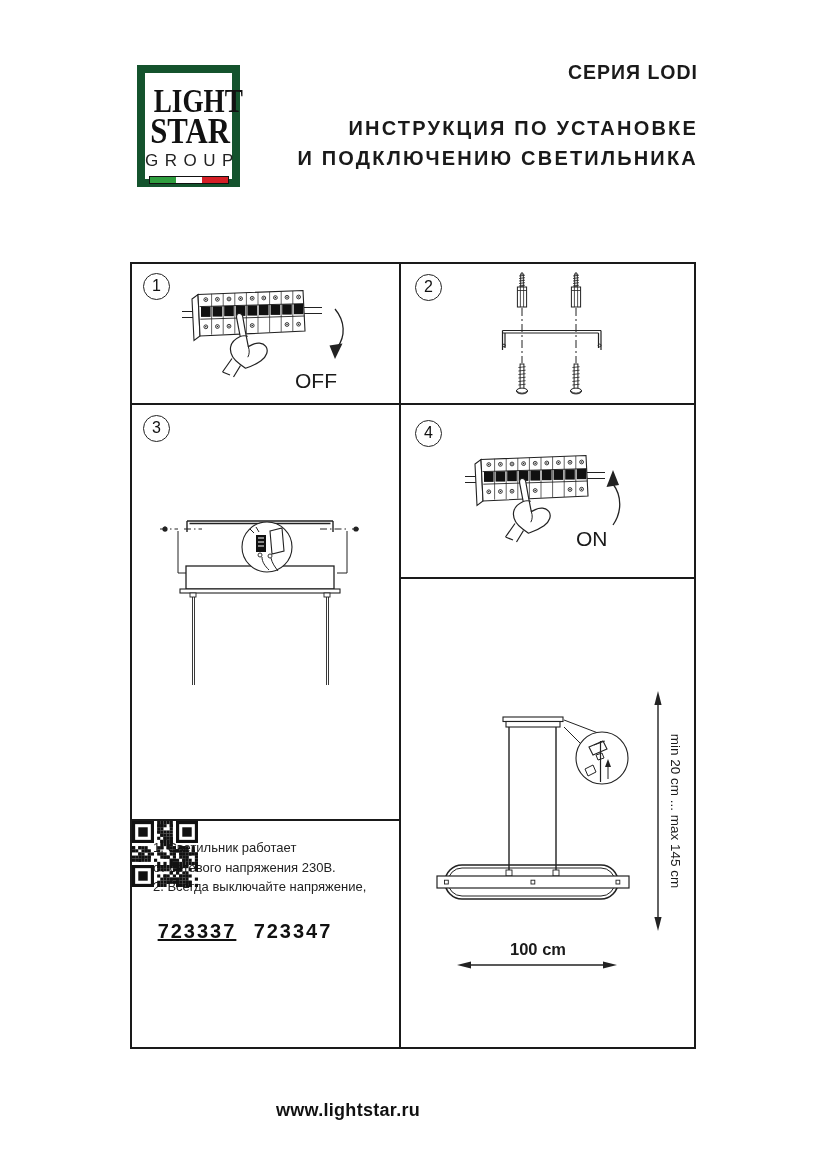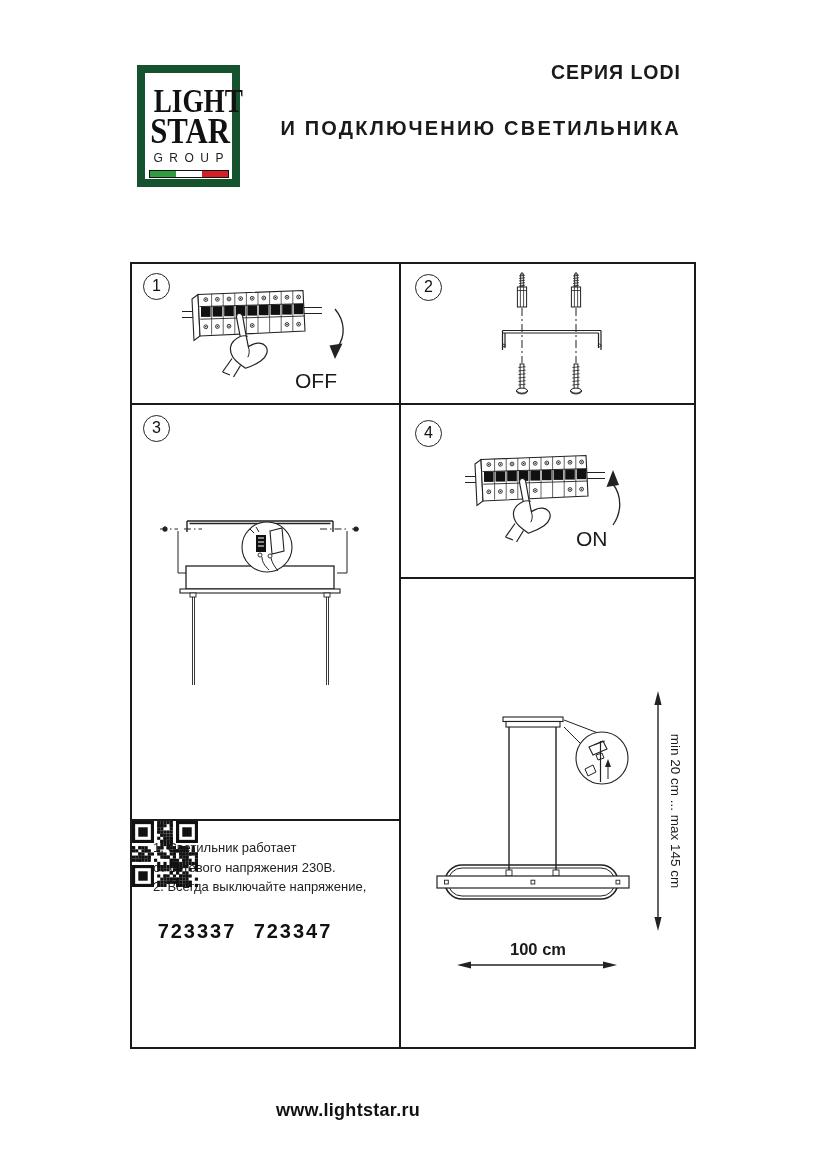--- a/index.html
+++ b/index.html
@@ -3,26 +3,26 @@
 <meta charset="utf-8">
 <style>
   html,body{margin:0;padding:0;background:#fff;}
   body{width:826px;height:1169px;position:relative;font-family:"Liberation Sans",sans-serif;color:#1a1a1a;overflow:hidden;}
 
   
   .logo{position:absolute;left:137px;top:65px;width:103px;height:122px;border:8px solid #14532d;box-sizing:border-box;text-align:center;}
   .logo-word{font-family:"Liberation Serif",serif;font-weight:700;color:#111;line-height:0.92;}
   .logo-light{font-size:34px;margin-top:12px;transform:scaleX(0.8);}
   .logo-star{font-size:35px;transform:scaleX(0.88);}
-  .logo-group{font-size:12px;letter-spacing:6.5px;margin-right:-6.5px;margin-top:3px;color:#222;}
+  .logo-group{font-size:17px;letter-spacing:6.5px;margin-right:-6.5px;margin-top:3px;color:#222;}
   .logo-flag{width:80px;height:8px;margin:5px auto 0;border:1.4px solid #111;box-sizing:border-box;display:flex;}
   .logo-flag div{flex:1;height:100%;}
 
   
-  .hdr{position:absolute;top:57px;right:145px;text-align:right;font-weight:700;}
+  .hdr{position:absolute;top:57px;right:128px;text-align:right;font-weight:700;}
   .hdr-line{font-size:19.5px;line-height:30px;letter-spacing:1px;}
   .hdr-gap{height:26px;}
   .hdr-title{font-size:20px;line-height:30px;letter-spacing:2.2px;}
 
   
   .sheet{position:absolute;left:130px;top:262px;width:566px;height:787px;border:2px solid #1a1a1a;box-sizing:border-box;}
   .cell{position:absolute;box-sizing:border-box;background:#fff;}
   .c1{left:0;top:0;width:269px;height:141px;border-right:2px solid #1a1a1a;border-bottom:2px solid #1a1a1a;}
   .c2{left:269px;top:0;width:293px;height:141px;border-bottom:2px solid #1a1a1a;}
   .c3{left:0;top:141px;width:269px;height:416px;border-right:2px solid #1a1a1a;border-bottom:2px solid #1a1a1a;}
@@ -31,21 +31,21 @@
   .c6{left:269px;top:315px;width:293px;height:468px;}
   .cell svg{position:absolute;left:0;top:0;}
 
   .badge{position:absolute;width:27px;height:27px;border:1.6px solid #222;border-radius:50%;box-sizing:border-box;
          font-size:16px;line-height:24px;text-align:center;color:#111;background:#fff;z-index:3;}
 
   
   .notes-text{position:absolute;left:21px;top:17px;font-size:13px;line-height:19.5px;color:#222;}
   .art-row{position:absolute;left:0;top:99px;width:100%;}
   .art{position:absolute;top:0;width:130px;text-align:center;font-size:20px;font-weight:700;letter-spacing:2px;color:#111;}
-  .art-l{left:0;} .art-r{left:96px;}
+  .art-l{left:0;text-decoration:underline;} .art-r{left:96px;}
   .qr{position:absolute;top:134px;width:66px;height:66px;}
   .qr-l{left:27px;} .qr-r{left:136px;}
 
   
   .footer{position:absolute;left:0;top:1100px;width:696px;text-align:center;font-size:18px;font-weight:700;letter-spacing:0.3px;color:#111;}
 
   svg text{font-family:"Liberation Sans",sans-serif;fill:#1a1a1a;}
 </style>
 </head>
 <body>
@@ -136,20 +136,21 @@
   <div class="logo-flag">
     <div style="background:#2f9e3f;"></div>
     <div style="background:#ffffff;"></div>
     <div style="background:#d51f26;"></div>
   </div>
 </div>
 
 <div class="hdr">
   <div class="hdr-line">СЕРИЯ LODI</div>
   <div class="hdr-gap"></div>
+  <div class="hdr-title">ИНСТРУКЦИЯ ПО УСТАНОВКЕ</div>
   <div class="hdr-title">И ПОДКЛЮЧЕНИЮ СВЕТИЛЬНИКА</div>
 </div>
 
 <div class="sheet">
 
   <div class="cell c1">
     <div class="badge" style="left:11px;top:9px;">1</div>
     <svg width="267" height="137" viewBox="0 0 267 137">
       <use href="#g-breaker" x="50" y="20"></use>
       <path d="M203,45 C213,57 214,72 205,84" fill="none" stroke="#222" stroke-width="1.3"></path>

